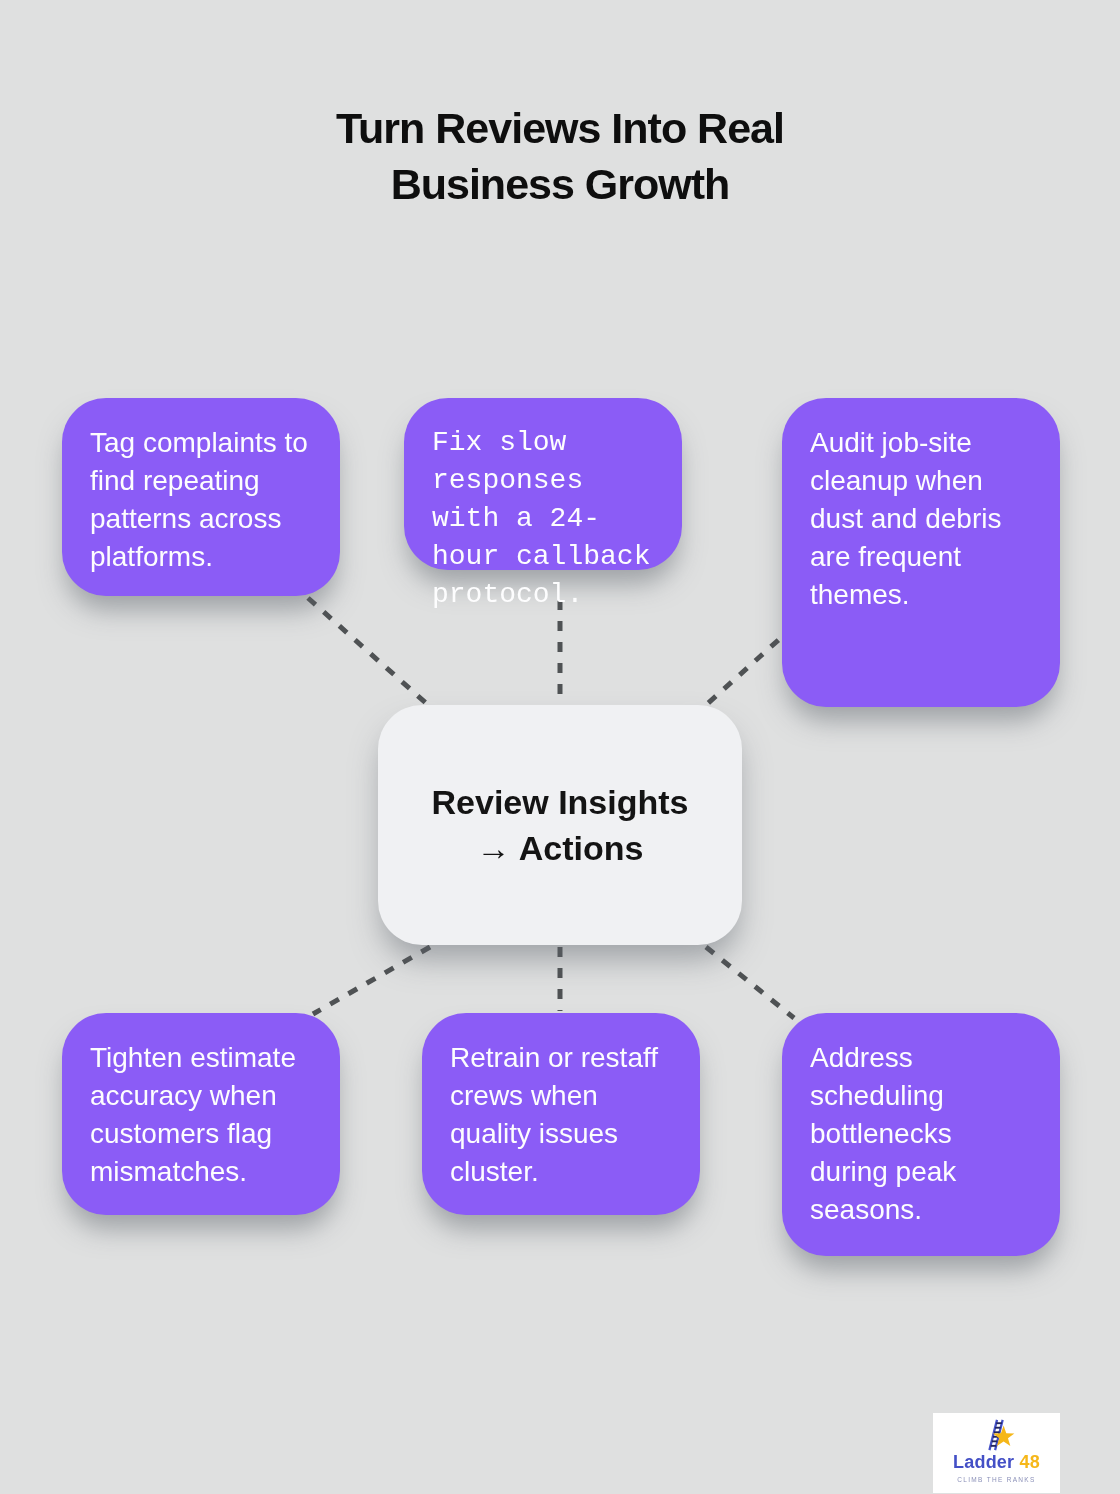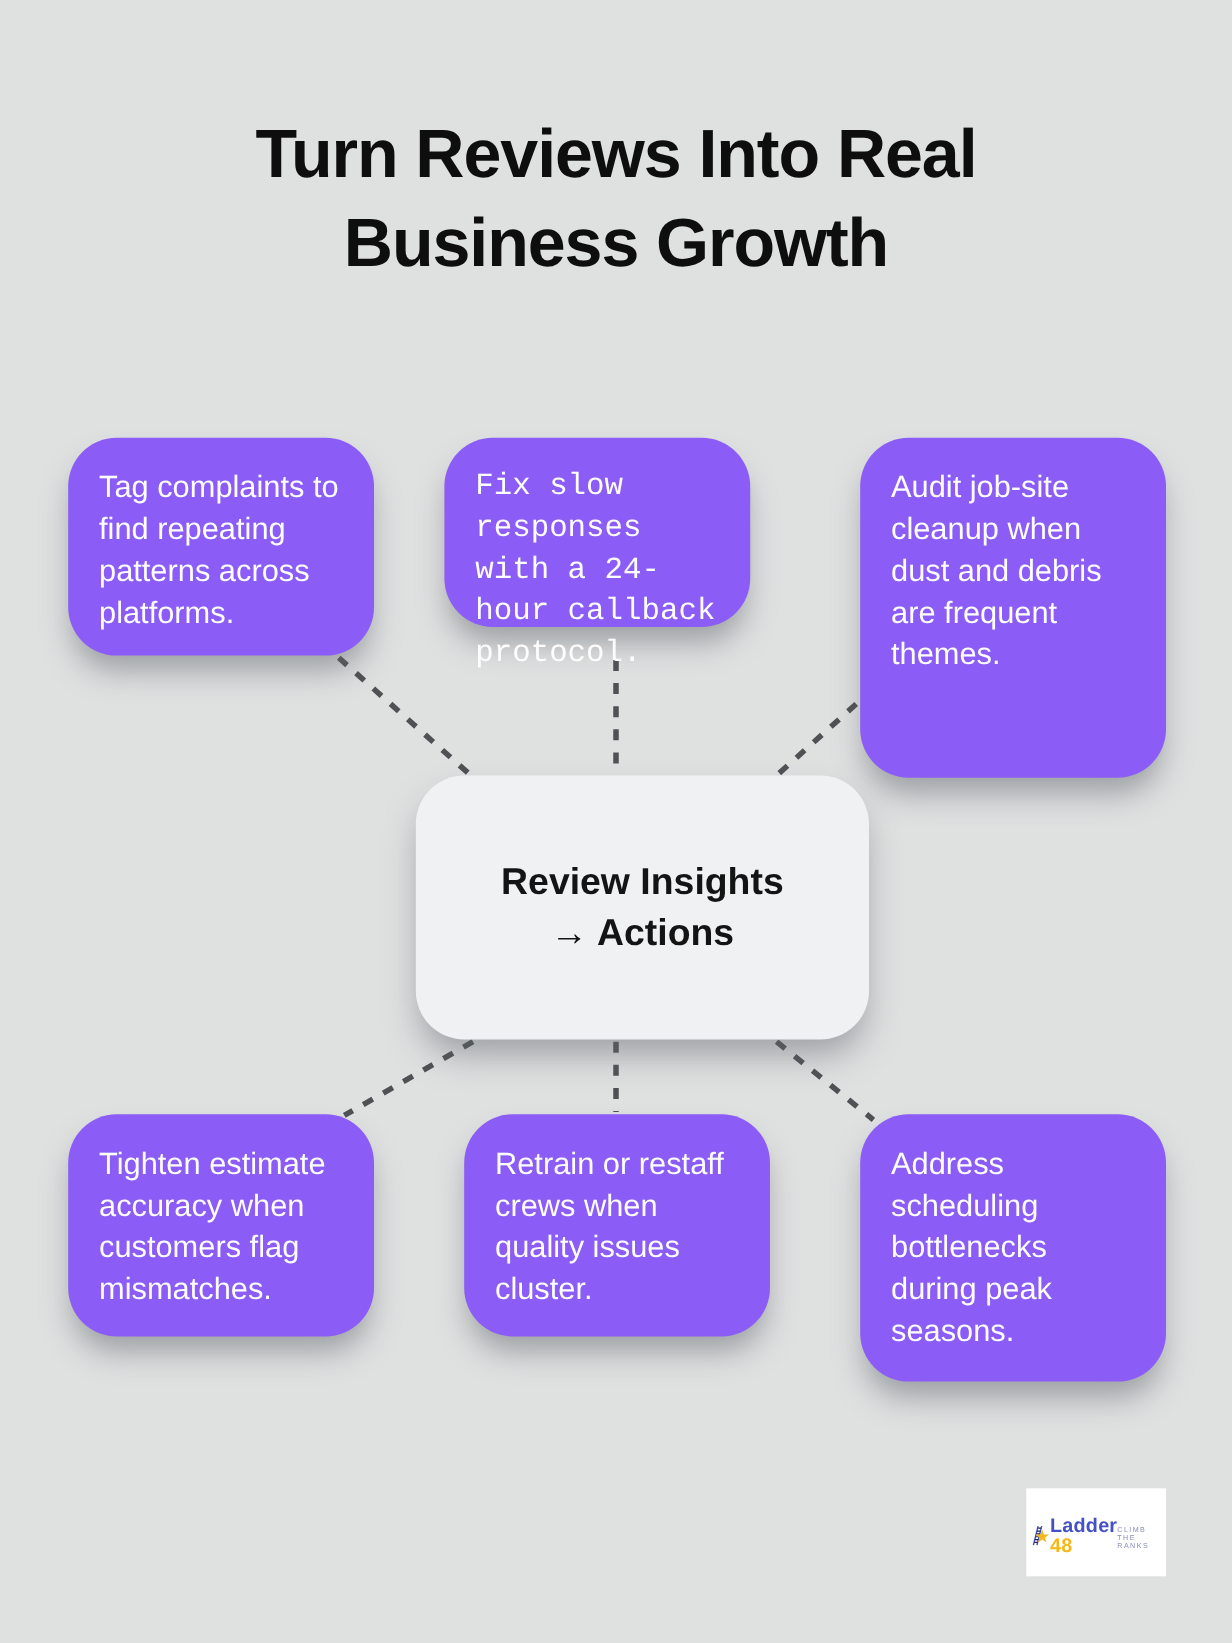--- a/index.html
+++ b/index.html
@@ -8,21 +8,21 @@
     width:1120px;height:1494px;
     background:#dfe0e0;
     font-family:"Liberation Sans", sans-serif;
     overflow:hidden;
   }
   .title{
     position:absolute;
     top:100px;left:60px;right:60px;
     text-align:center;
     color:#0e0e0e;
-    font-size:62px;
+    font-size:43px;
     font-weight:bold;
     line-height:1.31;
     letter-spacing:-1px;
   }
   .connector-layer{
     position:absolute;inset:0;
     width:1120px;height:1494px;
   }
   .node{
     position:absolute;
@@ -38,38 +38,38 @@
   }
   .n1{left:62px;top:398px;height:198px;}
   .n2{left:404px;top:398px;height:172px;font-family:Liberation Mono, monospace;}
   .n3{left:782px;top:398px;height:309px;}
   .n4{left:62px;top:1013px;height:202px;}
   .n5{left:422px;top:1013px;height:202px;}
   .n6{left:782px;top:1013px;height:243px;}
   .center-node{
     position:absolute;
     left:378px;top:705px;
-    width:412px;height:240px;
+    width:364px;height:240px;
     box-sizing:border-box;
     background:#f0f1f3;
     border-radius:44px;
     box-shadow:0 18px 30px -4px rgba(96,101,110,0.50);
     display:flex;flex-direction:column;
     align-items:center;justify-content:center;
     color:#141414;
     font-size:34px;font-weight:bold;
     line-height:46px;
     text-align:center;
   }
   .logo-card{
     position:absolute;
-    left:933px;top:1353px;
+    left:933px;top:1413px;
     width:127px;height:80px;
     background:#ffffff;
-    display:flex;
+    display:flex;flex-direction:column;
     align-items:center;justify-content:flex-start;
     padding-top:5px;box-sizing:border-box;
   }
   .logo-brand{
     font-size:18px;font-weight:bold;
     line-height:18px;
     letter-spacing:0.2px;
     margin-top:1px;
   }
   .logo-brand .brand{color:#4450c6;}

